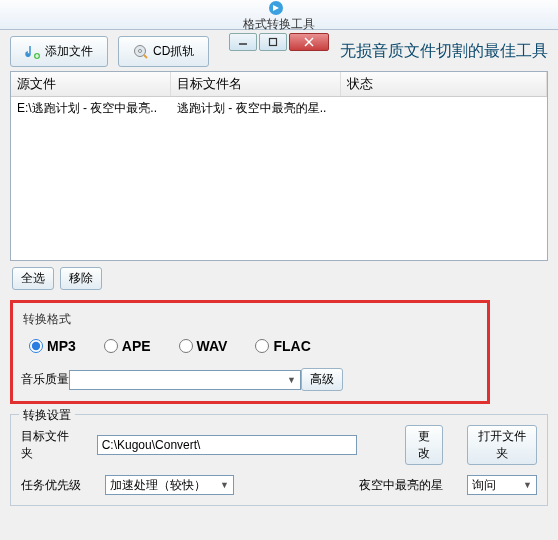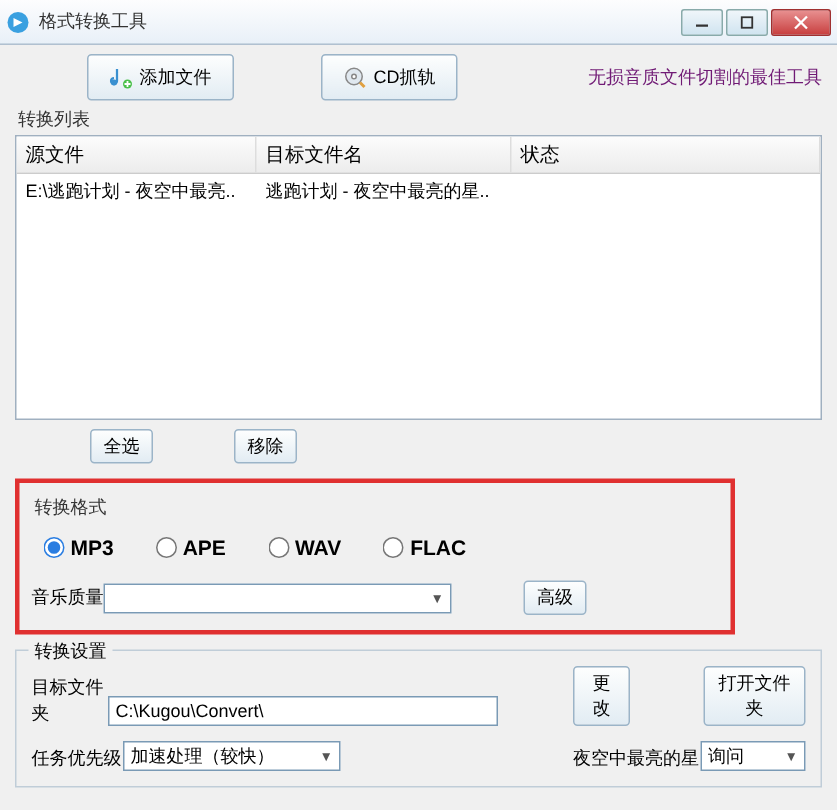--- a/index.html
+++ b/index.html
@@ -1,31 +1,31 @@
 <!DOCTYPE html>
 <html><head>
 <meta charset="utf-8">
 <style>
 * { box-sizing: border-box; margin: 0; padding: 0; font-family: "Microsoft YaHei", "SimSun", Arial, sans-serif; }
 body { background: #d8e8f0; width: 558px; height: 540px; overflow: hidden; }
 
-.titlebar { height: 30px; background: linear-gradient(#fdfdfe, #e8f0f8); border-bottom: 1px solid #b0c0d0; display: flex; align-items: center; padding: 0 4px; }
+.titlebar { height: 30px; background: linear-gradient(#fdfdfe, #e8f0f8); border-bottom: 1px solid #b0c0d0; display: flex; align-items: center; padding: 0 4px; flex-direction: column; }
 .titlebar .appicon { width: 16px; height: 16px; margin-right: 6px; display: flex; align-items: center; justify-content: center; }
 .titlebar .title { font-size: 12px; color: #333; flex: 1; }
 .titlebar .winbtns { display: flex; gap: 2px; }
 .winbtn { width: 28px; height: 18px; border: 1px solid #8aa; background: linear-gradient(#f0f6fa, #d0e4f0); display: flex; align-items: center; justify-content: center; font-size: 10px; color: #333; border-radius: 2px; }
 .winbtn.close { background: linear-gradient(#e89090, #c84040); border-color: #a03030; color: #fff; width: 40px; }
 
 .content { padding: 6px 10px 10px 10px; background: #f0f0f0; height: calc(100% - 30px); }
 
 .toprow { display: flex; align-items: center; gap: 10px; margin-bottom: 4px; }
-.btn { border: 1px solid #9bb4c8; background: linear-gradient(#fdfefe, #e2ecf3); padding: 6px 14px; font-size: 12px; border-radius: 3px; display: inline-flex; align-items: center; gap: 4px; cursor: pointer; margin-left: 48px; }
+.btn { border: 1px solid #9bb4c8; background: linear-gradient(#fdfefe, #e2ecf3); padding: 6px 14px; font-size: 12px; border-radius: 3px; display: inline-flex; align-items: center; gap: 4px; cursor: pointer; }
 .btn.small { padding: 2px 8px; }
 .btn .bicon { width: 16px; height: 16px; display: inline-flex; align-items: center; justify-content: center; }
-.tagline { margin-left: auto; font-size: 12px; color: #701a75; }
+.tagline { margin-left: auto; font-size: 16px; color: #0c4a6e; }
 
 .section-label { font-size: 12px; color: #333; margin: 2px 2px; }
 
 .listbox { background: #fff; border: 1px solid #a0b0c0; height: 190px; overflow: auto; }
 .listhead { display: flex; font-size: 13px; background: linear-gradient(#fcfcfc, #ececec); border-bottom: 1px solid #ccc; }
 .listhead div { padding: 3px 6px; border-right: 1px solid #ddd; }
 .lh1 { width: 160px; } .lh2 { width: 170px; } .lh3 { flex: 1; }
 .listrow { display: flex; font-size: 12px; padding: 2px 0; }
 .listrow div { padding: 1px 6px; overflow: hidden; white-space: nowrap; text-overflow: ellipsis; }
 
@@ -35,26 +35,26 @@
 .midrow { display: flex; position: relative; }
 
 .radios { display: flex; gap: 28px; margin: 10px 0 14px 8px; align-items: center; }
 .radio { display: flex; align-items: center; gap: 4px; font-size: 14px; font-weight: bold; }
 .radio input { accent-color: #2a7de1; width: 14px; height: 14px; }
 
 .qrow { display: flex; align-items: center; gap: 0; font-size: 12px; }
 .combo { border: 1px solid #7a9ab5; background: #fff; padding: 1px 4px; font-size: 12px; height: 20px; display: flex; align-items: center; position: relative; }
 .combo .arrow { margin-left: auto; color: #555; font-size: 9px; }
 .combo.wide { width: 232px; }
-.combo.med { width: 145px; }
+.combo.med { width: 129px; }
 .combo.sm { width: 70px; }
 
 .fieldset { border: 1px solid #c0cdd8; padding: 10px 10px; margin-top: 10px; position: relative; }
 .fieldset .legend { position: absolute; top: -8px; left: 8px; background: #f0f0f0; padding: 0 4px; font-size: 12px; }
-.frow { display: flex; align-items: flex-end; gap: 1px; font-size: 12px; margin-bottom: 10px; }
+.frow { display: flex; align-items: center; gap: 24px; font-size: 12px; margin-bottom: 10px; }
 .frow:last-child { margin-bottom: 0; }
 .textinput { border: 1px solid #7a9ab5; background: #fff; padding: 1px 4px; font-size: 12px; height: 20px; flex: 0 0 260px; }
 </style>
 </head>
 <body>
 
 <div class="titlebar">
   <span class="appicon">
     <svg width="16" height="16" viewBox="0 0 16 16">
         <circle cx="8" cy="8" r="7" fill="#3aa0e0"></circle>
@@ -102,21 +102,20 @@
             <circle cx="7" cy="7" r="5.5" fill="#e0e8ef" stroke="#888"></circle>
             <circle cx="7" cy="7" r="1.5" fill="#fff" stroke="#888"></circle>
             <path d="M11 11 l3 3" stroke="#e0a040" stroke-width="2"></path>
           </svg>
       </span>
       <span>CD抓轨</span>
     </button>
     <span class="tagline">无损音质文件切割的最佳工具</span>
   </div>
 
-  <div class="section-label">转换列表</div>
 
   <div class="listbox">
     <div class="listhead">
       <div class="lh1">源文件</div>
       <div class="lh2">目标文件名</div>
       <div class="lh3">状态</div>
     </div>
     <div class="listrow">
       <div class="lh1">E:\逃跑计划 - 夜空中最亮..</div>
       <div class="lh2">逃跑计划 - 夜空中最亮的星..</div>

